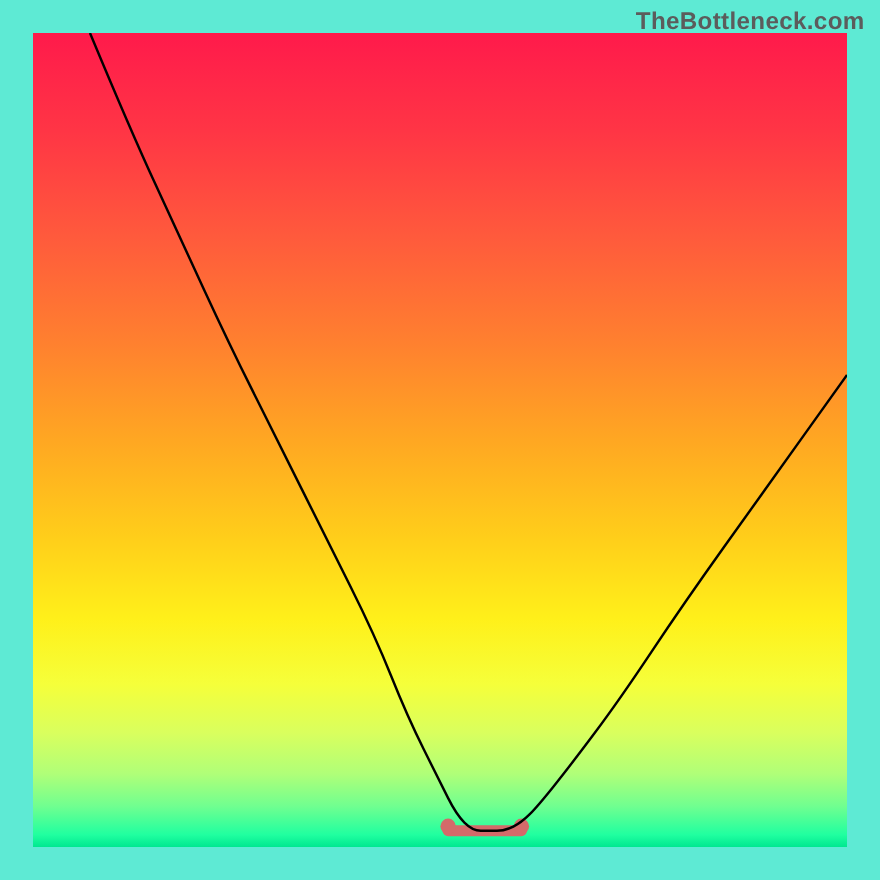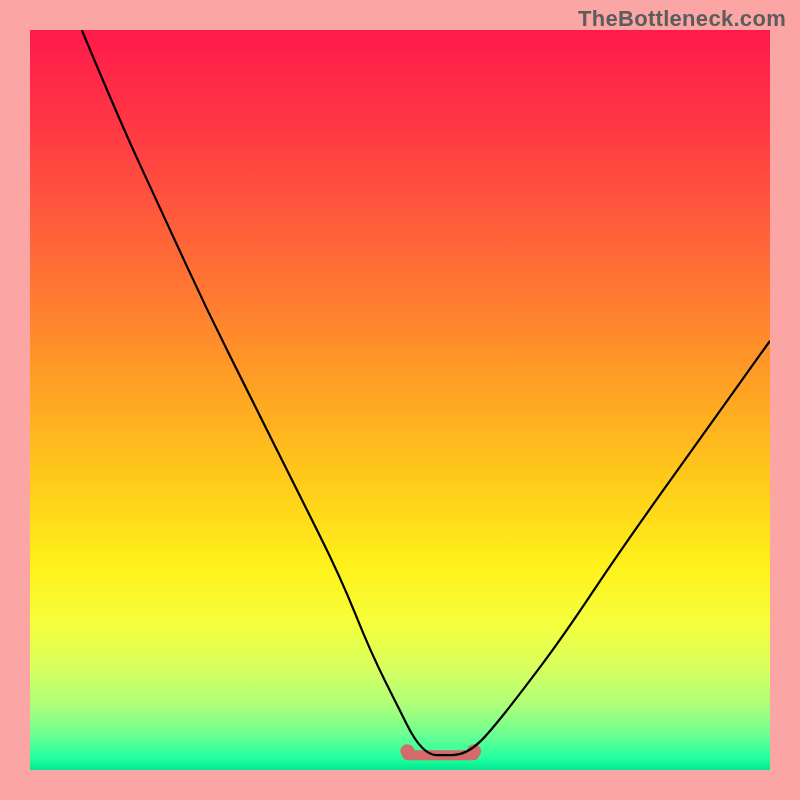--- a/index.html
+++ b/index.html
@@ -8,21 +8,21 @@
     width: 800px;
     height: 800px;
     overflow: hidden;
     background: #000;
     font-family: Arial, Helvetica, sans-serif;
   }
   .chart-container {
     position: relative;
     width: 800px;
     height: 800px;
-    background: #fca5a5;
+    background: #5eead4;
   }
   .watermark {
     position: absolute;
     top: 6px;
     right: 14px;
     color: #5c5c5c;
     font-size: 22px;
     font-weight: 600;
     letter-spacing: 0.3px;
     z-index: 3;

